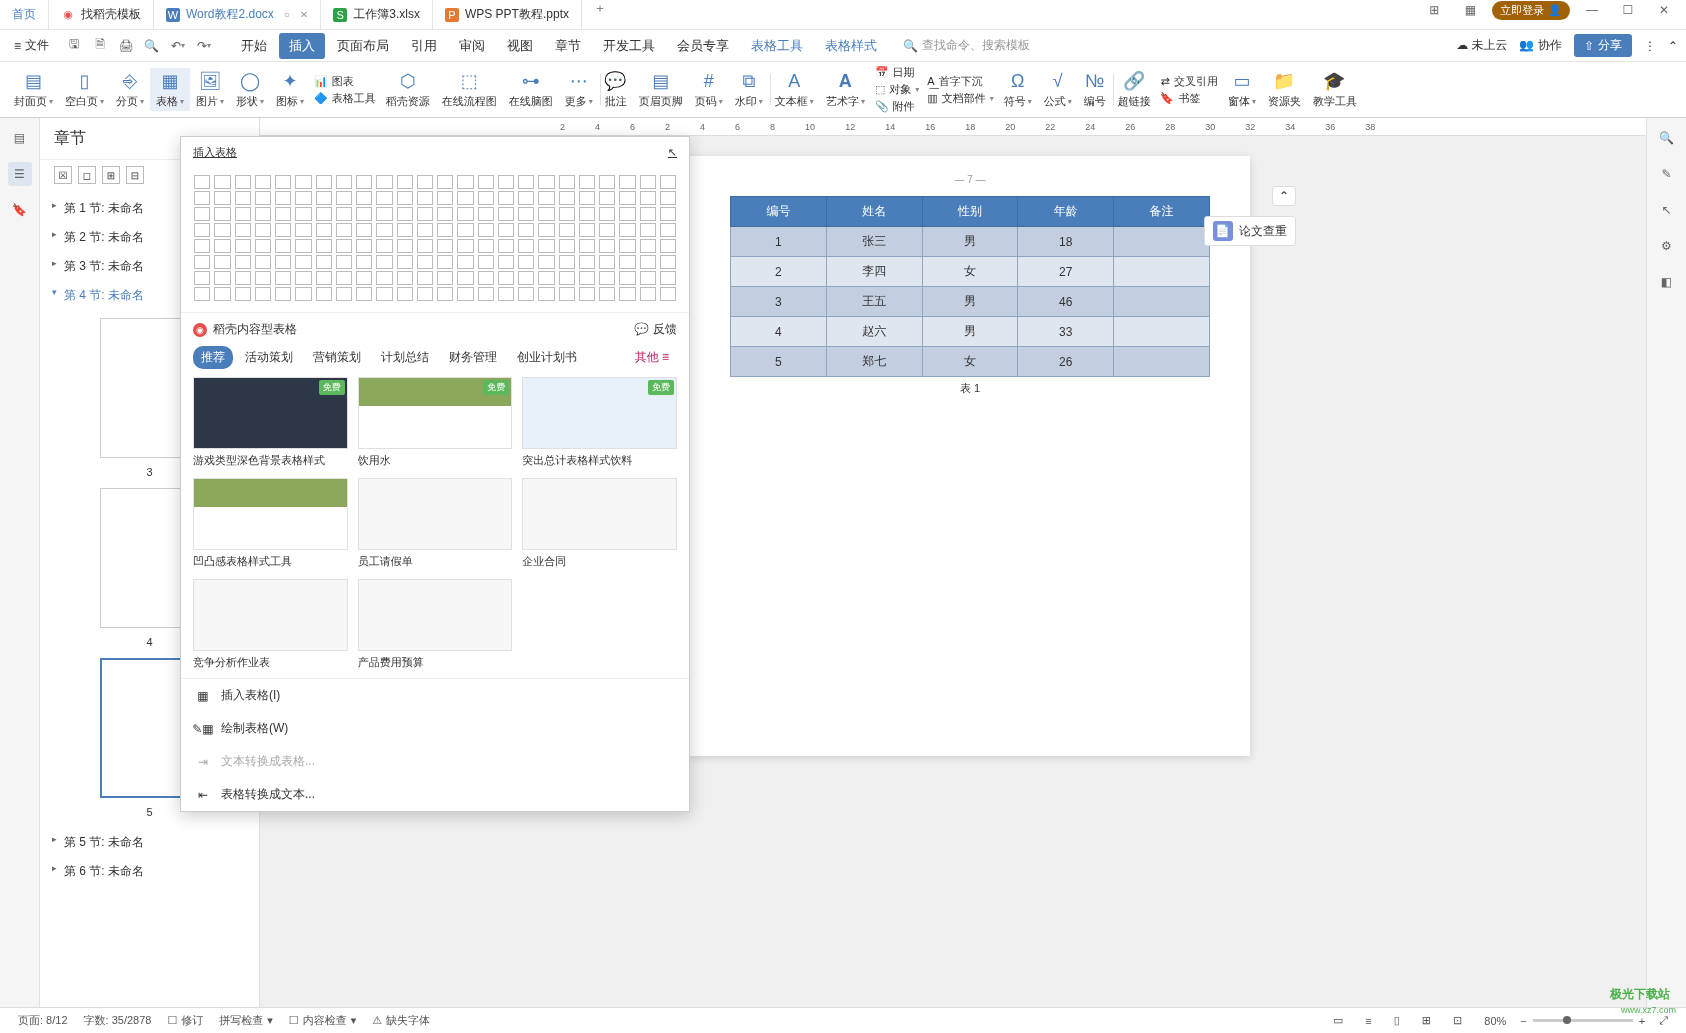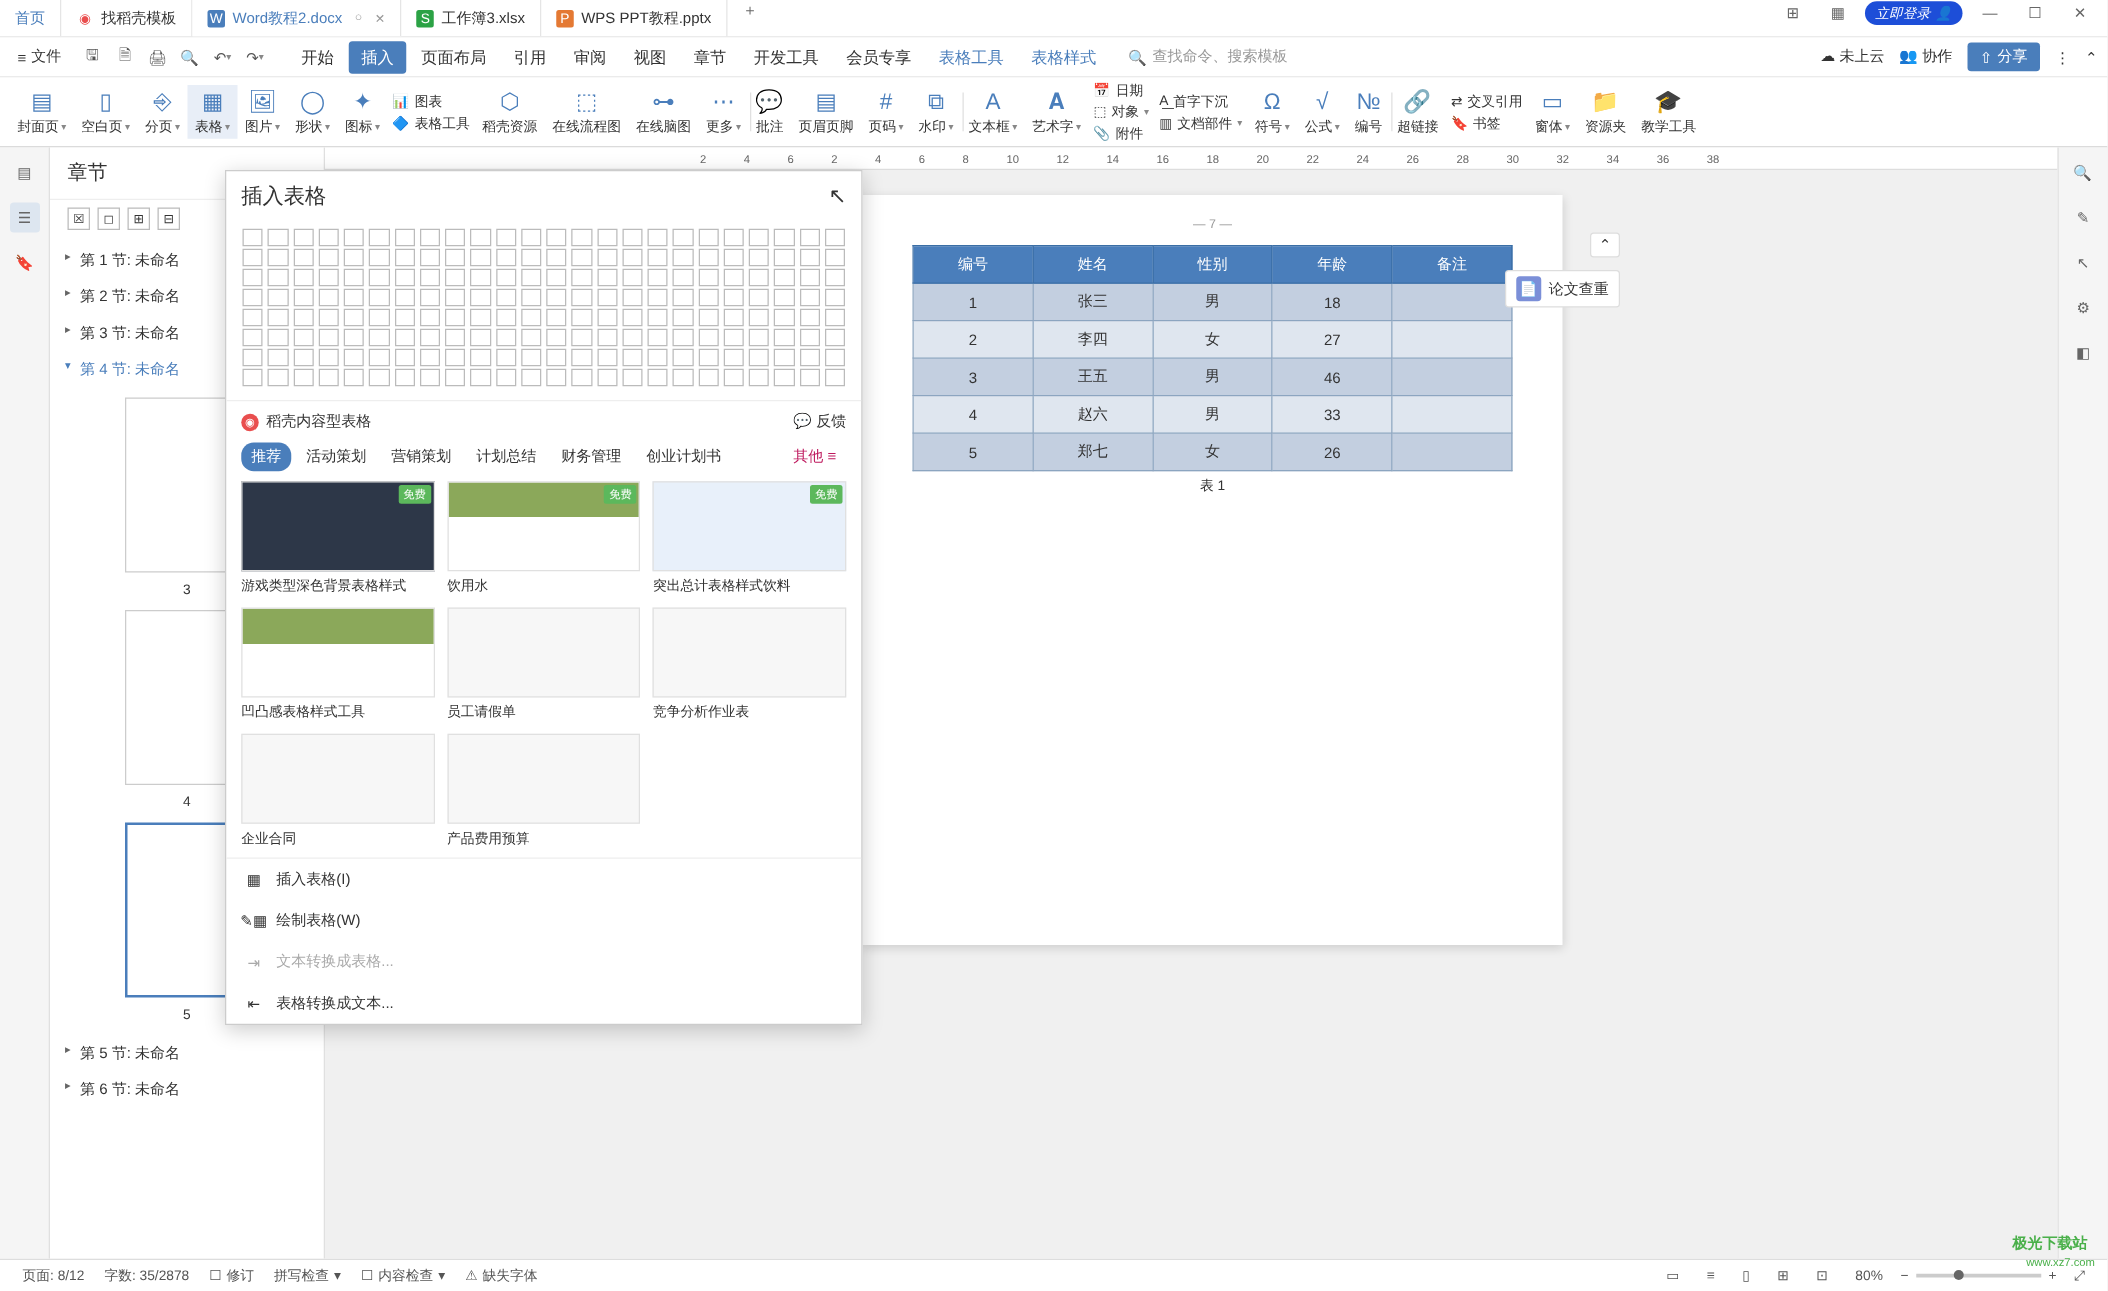--- a/index.html
+++ b/index.html
@@ -12,21 +12,21 @@
 .tab.active { background: #fff; color: #4a7ebb; }
 .tab-home { color: #4a7ebb; font-weight: 500; }
 .tab-close { font-size: 10px; color: #999; margin-left: 4px; }
 .tab-icon { width: 14px; height: 14px; display: inline-flex; align-items: center; justify-content: center; font-size: 11px; }
 .tab-icon.w { background: #4a7ebb; color: #fff; border-radius: 2px; }
 .tab-icon.s { background: #2ba245; color: #fff; border-radius: 2px; }
 .tab-icon.p { background: #e47933; color: #fff; border-radius: 2px; }
 .tab-icon.d { color: #e94e4e; }
 .tab-plus { padding: 0 12px; color: #666; }
 .titlebar-right { margin-left: auto; display: flex; align-items: center; gap: 8px; padding-right: 8px; }
-.login-btn { background: #1d4ed8; color: #fff; padding: 2px 8px; border-radius: 10px; font-size: 11px; display: flex; align-items: center; gap: 4px; font-style: italic; }
+.login-btn { background: #a16207; color: #fff; padding: 2px 8px; border-radius: 10px; font-size: 11px; display: flex; align-items: center; gap: 4px; }
 .win-btn { width: 28px; height: 20px; display: flex; align-items: center; justify-content: center; color: #666; }
 
 
 .menubar { height: 32px; background: #fff; display: flex; align-items: center; border-bottom: 1px solid #e5e5e5; padding: 0 8px; }
 .file-menu { display: flex; align-items: center; gap: 4px; padding: 0 6px; }
 .quick-bar { display: flex; gap: 4px; padding: 0 8px; }
 .quick-btn { width: 22px; height: 22px; display: flex; align-items: center; justify-content: center; color: #555; }
 .menu-tabs { display: flex; gap: 2px; margin-left: 8px; }
 .menu-tab { padding: 4px 10px; color: #333; font-size: 13px; }
 .menu-tab.active { background: #4a7ebb; color: #fff; border-radius: 3px; }
@@ -83,21 +83,21 @@
 
 .float-chip { position: absolute; right: -46px; top: 60px; background: #fff; border: 1px solid #ddd; border-radius: 3px; display: flex; align-items: center; gap: 6px; padding: 4px 8px; font-size: 12px; }
 .chip-icon { width: 20px; height: 20px; background: #7b8fd8; border-radius: 3px; display: flex; align-items: center; justify-content: center; color: #fff; font-size: 12px; }
 .collapse-chip { position: absolute; right: -46px; top: 30px; width: 24px; height: 20px; background: #fff; border: 1px solid #ddd; border-radius: 3px; display: flex; align-items: center; justify-content: center; }
 
 
 .right-rail { width: 40px; background: #f5f5f5; border-left: 1px solid #e0e0e0; display: flex; flex-direction: column; align-items: center; padding-top: 8px; gap: 12px; }
 
 
 .dropdown-panel { position: absolute; left: 180px; top: 136px; width: 510px; background: #fff; border: 1px solid #ccc; box-shadow: 0 4px 16px rgba(0,0,0,0.2); z-index: 1000; }
-.dd-header { padding: 8px 12px; font-size: 17px; color: #333; display: flex; align-items: center; justify-content: space-between; }
+.dd-header { padding: 8px 12px; font-size: 11px; color: #333; display: flex; align-items: center; justify-content: space-between; text-decoration: underline; }
 .grid-picker { padding: 6px 12px 10px; }
 .grid-picker-row { display: flex; gap: 2px; }
 .grid-cell { width: 18px; height: 14px; border: 1px solid #bbb; margin: 1px; }
 .dd-section { border-top: 1px solid #eee; padding: 8px 12px; }
 .dd-sec-title { display: flex; align-items: center; justify-content: space-between; font-size: 12px; margin-bottom: 8px; }
 .dd-sec-title .left { display: flex; align-items: center; gap: 6px; }
 .red-dot { width: 14px; height: 14px; background: #e94e4e; border-radius: 50%; display: inline-flex; align-items: center; justify-content: center; color: #fff; font-size: 9px; }
 .tmpl-tabs { display: flex; gap: 4px; margin-bottom: 8px; font-size: 12px; }
 .tmpl-tab { padding: 3px 8px; border-radius: 10px; cursor: pointer; }
 .tmpl-tab.active { background: #4a7ebb; color: #fff; }
@@ -741,25 +741,25 @@
       <div class="tmpl-card">
           <div class="tmpl-thumb green"></div>
           <div class="tmpl-name">凹凸感表格样式工具</div>
         </div>
       <div class="tmpl-card">
           <div class="tmpl-thumb"></div>
           <div class="tmpl-name">员工请假单</div>
         </div>
       <div class="tmpl-card">
           <div class="tmpl-thumb"></div>
-          <div class="tmpl-name">竞争分析作业表</div>
+          <div class="tmpl-name">企业合同</div>
         </div>
       <div class="tmpl-card">
           <div class="tmpl-thumb"></div>
-          <div class="tmpl-name">企业合同</div>
+          <div class="tmpl-name">竞争分析作业表</div>
         </div>
       <div class="tmpl-card">
           <div class="tmpl-thumb"></div>
           <div class="tmpl-name">产品费用预算</div>
         </div>
     </div>
   </div>
   <div class="dd-menu">
     <div class="dd-menu-item">
         <span class="dd-menu-icon">▦</span>

